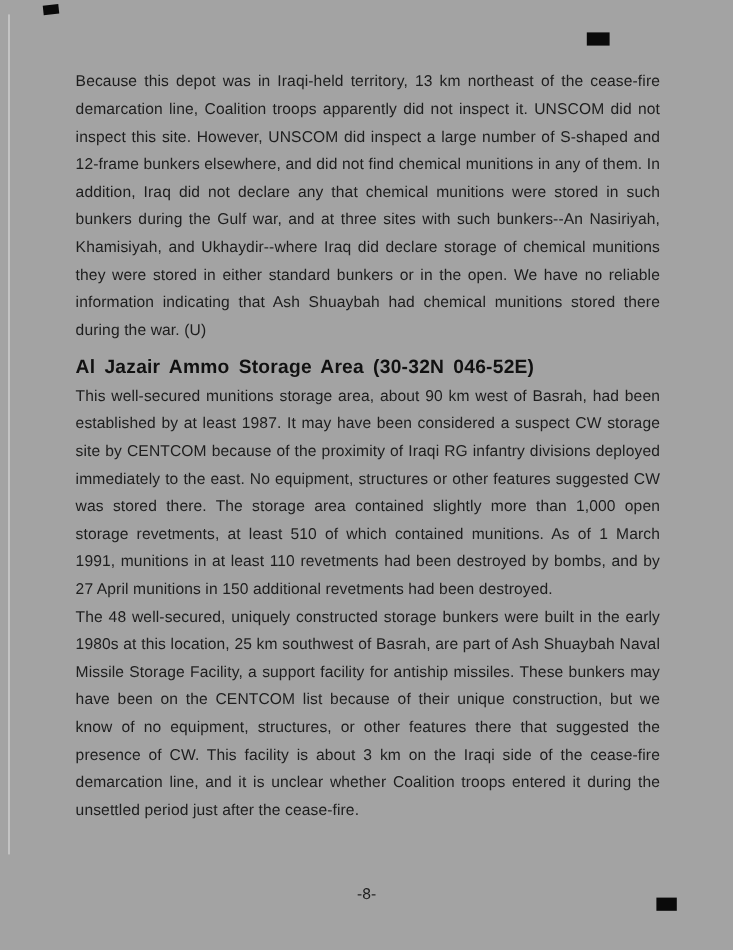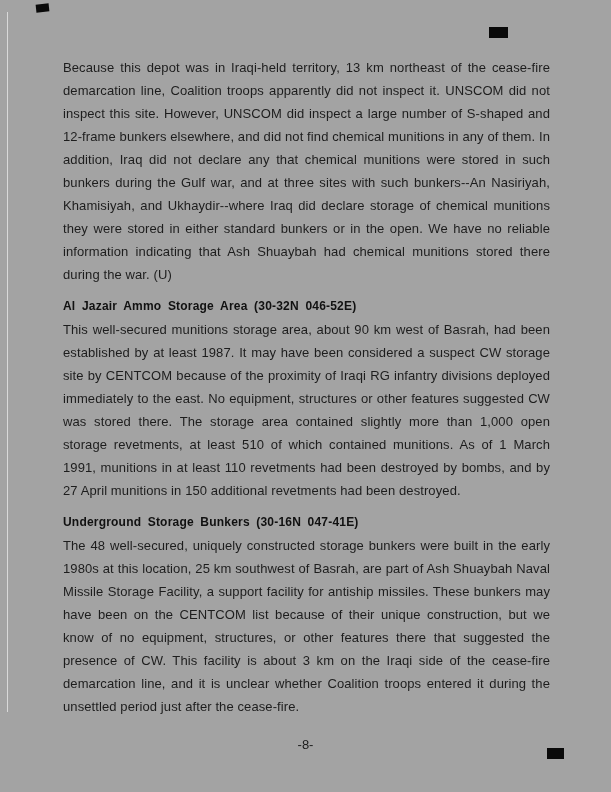--- a/index.html
+++ b/index.html
@@ -41,21 +41,21 @@
     font-size: 13px;
     line-height: 23px;
     letter-spacing: 0.1px;
   }
   .content p {
     margin: 0;
     text-align: justify;
   }
   .content h2 {
     margin: 9px 0 0 0;
-    font-size: 12px;
+    font-size: 16px;
     line-height: 23px;
     font-weight: 700;
     color: #111;
     word-spacing: 3px;
     letter-spacing: 0.2px;
   }
   .footer {
     position: absolute;
     left: 0;
     right: 0;
@@ -77,21 +77,20 @@
   <div class="ink-mark mark-br"></div>
 
   <div class="content">
 
     <p>Because this depot was in Iraqi-held territory, 13 km northeast of the cease-fire demarcation line, Coalition troops apparently did not inspect it.  UNSCOM did not inspect this site.  However, UNSCOM did inspect a large number of S-shaped and 12-frame bunkers elsewhere, and did not find chemical munitions in any of them.  In addition, Iraq did not declare any that chemical munitions were stored in such bunkers during the Gulf war, and at three sites with such bunkers--An Nasiriyah, Khamisiyah, and Ukhaydir--where Iraq did declare storage of chemical munitions they were stored in either standard bunkers or in the open.  We have no reliable information indicating that Ash Shuaybah had chemical munitions stored there during the war. (U)</p>
 
     <h2>Al Jazair Ammo Storage Area (30-32N 046-52E)</h2>
 
     <p>This well-secured munitions storage area, about 90 km west of Basrah, had been established by at least 1987.  It may have been considered a suspect CW storage site by CENTCOM because of the proximity of Iraqi RG infantry divisions deployed immediately to the east.  No equipment, structures or other features suggested CW was stored there.  The storage area contained slightly more than 1,000 open storage revetments, at least 510 of which contained munitions.  As of 1 March 1991, munitions in at least 110 revetments had been destroyed by bombs, and by 27 April munitions in 150 additional revetments had been destroyed.</p>
 
-    <h2>Underground Storage Bunkers (30-16N 047-41E)</h2>
 
     <p>The 48 well-secured, uniquely constructed storage bunkers were built in the early 1980s at this location, 25 km southwest of Basrah,  are part of Ash Shuaybah Naval Missile Storage Facility, a support facility for antiship missiles.  These bunkers may have been on the CENTCOM list because of their unique construction, but we know of no equipment, structures, or other features there that suggested the presence of CW.  This facility is about 3 km on the Iraqi side of the cease-fire demarcation line, and it is unclear whether Coalition troops entered it during the unsettled period just after the cease-fire.</p>
 
   </div>
 
   <div class="footer">-8-</div>
 
 </div>
 
 </body></html>

